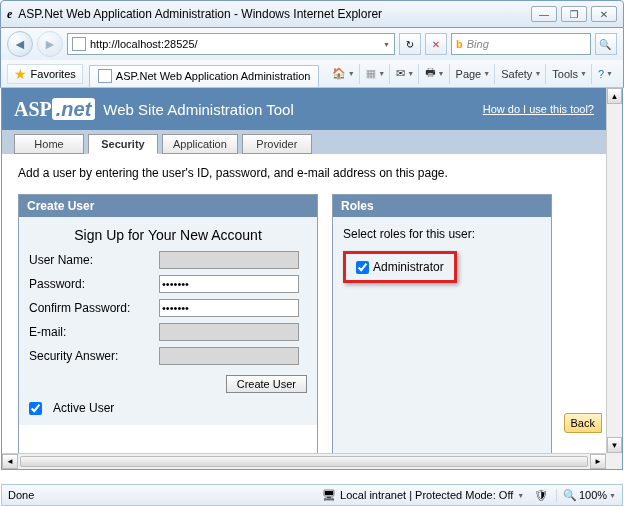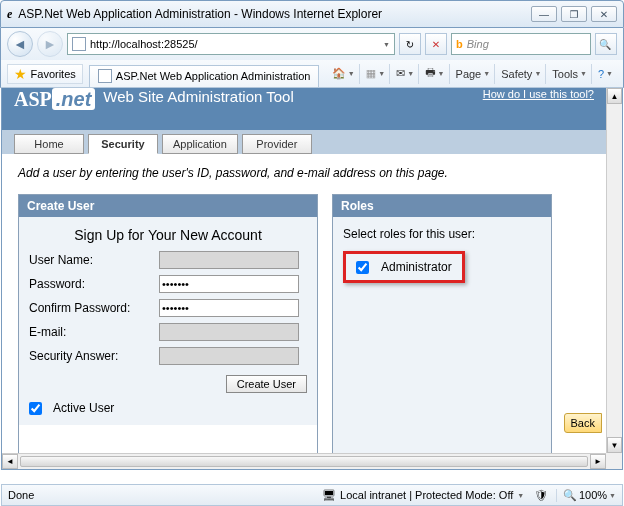--- a/index.html
+++ b/index.html
@@ -21,51 +21,51 @@
 .favrow { height: 28px; background: linear-gradient(#f7fafd,#e8f0f8); border-left: 1px solid #7a9cbf; border-right: 1px solid #7a9cbf; border-bottom: 1px solid #b3c7db; display: flex; align-items: center; padding: 0 6px; gap: 6px; }
 .favbtn { height: 20px; border: 1px solid #d0dce8; background: linear-gradient(#fff,#eef4fa); padding: 0 6px; display: flex; align-items: center; gap: 4px; }
 .tab { height: 22px; border: 1px solid #b3c7db; border-bottom: none; background: linear-gradient(#fff,#f0f5fa); padding: 0 8px; display: flex; align-items: center; gap: 4px; margin-top: 4px; }
 .cmdbar { margin-left: auto; display: flex; align-items: center; gap: 2px; }
 .cmditem { height: 20px; padding: 0 4px; display: flex; align-items: center; gap: 2px; color: #333; border-right: 1px solid #cbd8e6; }
 .dropdown-arrow { font-size: 7px; color: #666; }
 
 
 .content-wrap { position: absolute; top: 88px; left: 1px; right: 1px; bottom: 36px; border: 1px solid #7a9cbf; border-top: none; overflow: hidden; background: #fff; }
 .content-scroll { position: absolute; inset: 0 16px 16px 0; overflow: hidden; }
-.banner { background: #5c87b2; height: 42px; display: flex; align-items: flex-start; padding: 0 12px; color: #fff; }
+.banner { background: #5c87b2; height: 42px; display: flex; align-items: center; padding: 0 12px; color: #fff; }
 .logo { font-family: Georgia, serif; font-size: 20px; font-weight: bold; }
 .logo-net { font-style: italic; background: #fff; color: #5c87b2; padding: 0 4px; border-radius: 3px; font-family: Arial; }
 .banner-sub { margin-left: 8px; font-size: 15px; }
 .banner-link { margin-left: auto; color: #fff; text-decoration: underline; font-size: 11px; }
 
 .tabbar { background: #bccee0; height: 24px; display: flex; align-items: flex-end; padding-left: 12px; gap: 0; }
 .navtab { height: 20px; min-width: 70px; padding: 0 10px; border: 1px solid #999; background: linear-gradient(#fefefe,#e8e8e8); display: flex; align-items: center; justify-content: center; font-size: 11px; color: #333; margin-right: 4px; }
 .navtab.active { background: #fff; border-bottom-color: #fff; font-weight: bold; }
 
 .page-body { padding: 12px 16px; }
-.instruction { font-size: 12px; margin-bottom: 14px; font-style: italic; }
+.instruction { font-size: 12px; margin-bottom: 14px; }
 .panels { display: flex; gap: 14px; }
 .panel { border: 1px solid #8aa0b8; }
 .panel-h { background: #6d8db0; color: #fff; font-weight: bold; padding: 4px 8px; font-size: 12px; }
 .panel-b { background: #eef3f8; padding: 10px; }
 
 .create-panel { width: 300px; }
 .roles-panel { width: 220px; }
 
 .signup-title { text-align: center; font-size: 14px; margin-bottom: 8px; }
 .formrow { display: flex; align-items: center; margin-bottom: 6px; }
 .formrow label { width: 130px; text-align: left; padding-right: 14px; font-size: 12px; }
 .formrow input[type=text], .formrow input[type=password] { width: 140px; height: 18px; border: 1px solid #999; padding: 0 2px; font-size: 11px; }
 .blurred { background: #d8d8d8; color: #d8d8d8; }
 .create-btn-row { text-align: right; margin-top: 10px; }
 .create-btn { padding: 2px 10px; border: 1px solid #888; background: linear-gradient(#fefefe,#e6e6e6); font-size: 11px; }
 .active-user-row { margin-top: 8px; display: flex; align-items: center; gap: 11px; font-size: 12px; }
 
 .roles-text { font-size: 12px; margin-bottom: 10px; }
-.role-box { border: 3px solid #d22; padding: 6px 10px; display: inline-flex; align-items: center; gap: 12px; font-size: 12px; box-shadow: 2px 2px 4px rgba(0,0,0,0.3); }
+.role-box { border: 3px solid #d22; padding: 6px 10px; display: inline-flex; align-items: center; gap: 4px; font-size: 12px; box-shadow: 2px 2px 4px rgba(0,0,0,0.3); }
 
 .back-btn { position: absolute; right: 4px; bottom: 20px; padding: 3px 6px; border: 1px solid #c9a23a; background: linear-gradient(#fff3cc,#ffd978); border-radius: 3px 0 0 3px; font-size: 11px; }
 
 
 .vscroll { position: absolute; top: 0; right: 0; bottom: 16px; width: 16px; background: #f0f0f0; border-left: 1px solid #ccc; }
 .vscroll .arrow { height: 16px; background: linear-gradient(#fff,#ddd); border: 1px solid #bbb; display: flex; align-items: center; justify-content: center; font-size: 8px; }
 .hscroll { position: absolute; left: 0; right: 16px; bottom: 0; height: 16px; background: #f0f0f0; border-top: 1px solid #ccc; display: flex; }
 .hscroll .arrow { width: 16px; background: linear-gradient(#fff,#ddd); border: 1px solid #bbb; display: flex; align-items: center; justify-content: center; font-size: 8px; }
 .hscroll .thumb { flex: 1; margin: 2px; background: linear-gradient(#f8f8f8,#d8d8d8); border: 1px solid #bbb; border-radius: 2px; }
 .scroll-corner { position: absolute; right: 0; bottom: 0; width: 16px; height: 16px; background: #f0f0f0; }

